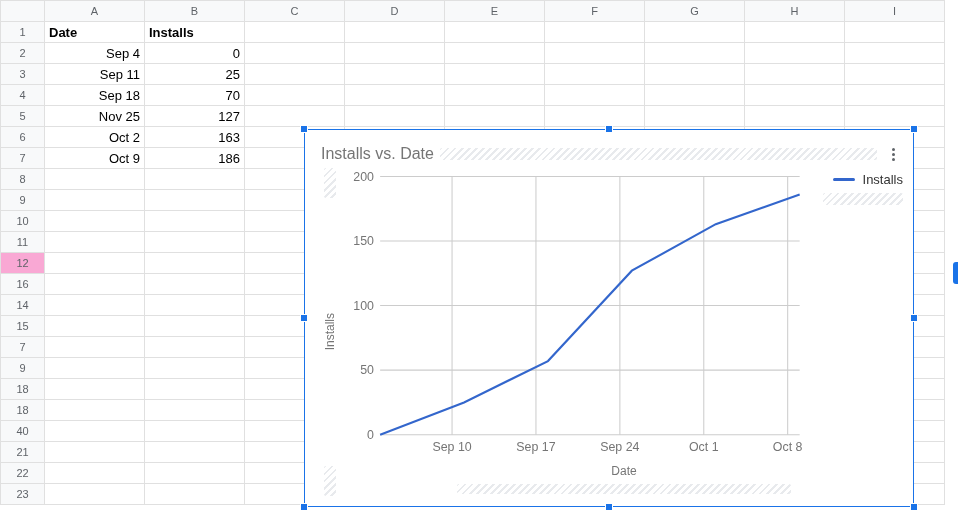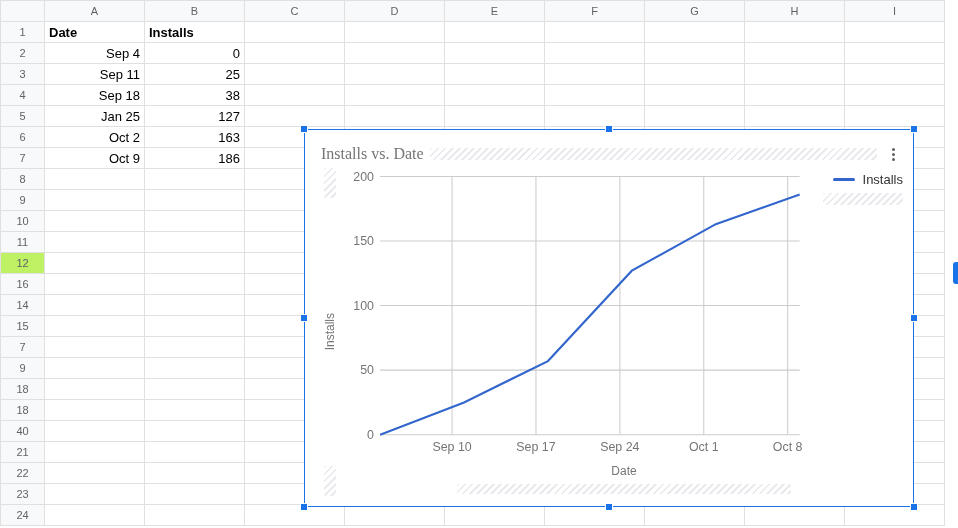--- a/index.html
+++ b/index.html
@@ -36,21 +36,21 @@
   .sheet td.cell {
     text-align: right;
     color: #000;
     font-size: 13px;
     padding: 0 4px;
   }
   .sheet td.cell.header {
     text-align: left;
     font-weight: bold;
   }
-  .sheet .sel { background: #bef264; text-align: center; }
+  .sheet .sel { background: #f9a8d4; text-align: center; }
   .chart-wrap {
     position: absolute;
     left: 304px;
     top: 129px;
     width: 610px;
     height: 378px;
     border: 1px solid #1a73e8;
     background: #fff;
   }
   .chart-wrap .handle {
@@ -75,21 +75,20 @@
   }
   .chart-title-row {
     display: flex;
     align-items: center;
     height: 28px;
   }
   .chart-title {
     color: #757575;
     font-size: 16px;
     padding-left: 6px;
-    font-family: Liberation Serif, serif;
   }
   .hatch {
     background-image: repeating-linear-gradient(135deg, #e8eaed 0, #e8eaed 2px, #fff 2px, #fff 5px);
     flex: 1;
     height: 12px;
     margin: 0 6px;
     border-radius: 2px;
   }
   .hatch-v {
     background-image: repeating-linear-gradient(135deg, #e8eaed 0, #e8eaed 2px, #fff 2px, #fff 5px);
@@ -241,32 +240,32 @@
         <td class="cell"></td>
         <td class="cell"></td>
         <td class="cell"></td>
         <td class="cell"></td>
         <td class="cell"></td>
         <td class="cell"></td>
       </tr>
       <tr>
         <th class="rowhdr">4</th>
         <td class="cell">Sep 18</td>
-        <td class="cell">38</td>
+        <td class="cell">70</td>
         <td class="cell"></td>
         <td class="cell"></td>
         <td class="cell"></td>
         <td class="cell"></td>
         <td class="cell"></td>
         <td class="cell"></td>
         <td class="cell"></td>
       </tr>
       <tr>
         <th class="rowhdr">5</th>
-        <td class="cell">Jan 25</td>
+        <td class="cell">Nov 25</td>
         <td class="cell">127</td>
         <td class="cell"></td>
         <td class="cell"></td>
         <td class="cell"></td>
         <td class="cell"></td>
         <td class="cell"></td>
         <td class="cell"></td>
         <td class="cell"></td>
       </tr>
       <tr>
@@ -468,32 +467,20 @@
         <td class="cell"></td>
         <td class="cell"></td>
         <td class="cell"></td>
         <td class="cell"></td>
         <td class="cell"></td>
         <td class="cell"></td>
         <td class="cell"></td>
       </tr>
       <tr>
         <th class="rowhdr">23</th>
-        <td class="cell"></td>
-        <td class="cell"></td>
-        <td class="cell"></td>
-        <td class="cell"></td>
-        <td class="cell"></td>
-        <td class="cell"></td>
-        <td class="cell"></td>
-        <td class="cell"></td>
-        <td class="cell"></td>
-      </tr>
-      <tr>
-        <th class="rowhdr">24</th>
         <td class="cell"></td>
         <td class="cell"></td>
         <td class="cell"></td>
         <td class="cell"></td>
         <td class="cell"></td>
         <td class="cell"></td>
         <td class="cell"></td>
         <td class="cell"></td>
         <td class="cell"></td>
       </tr>

